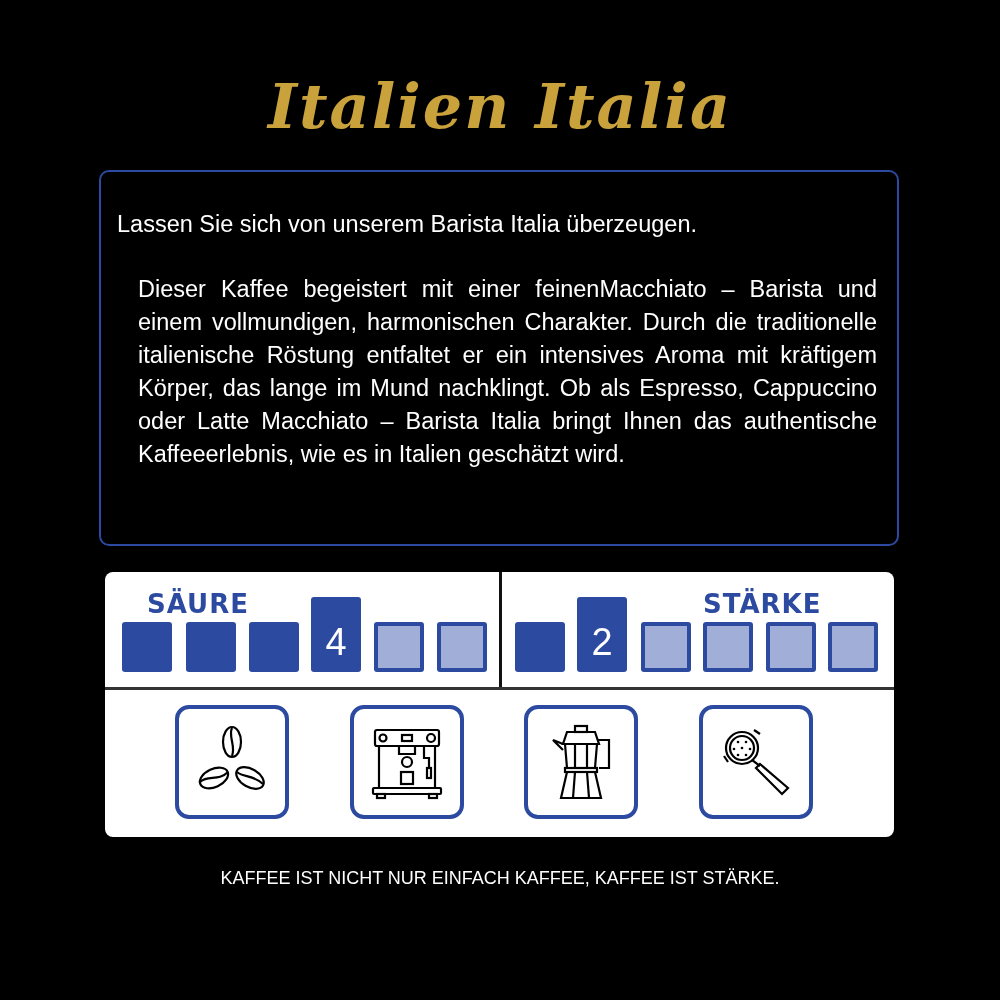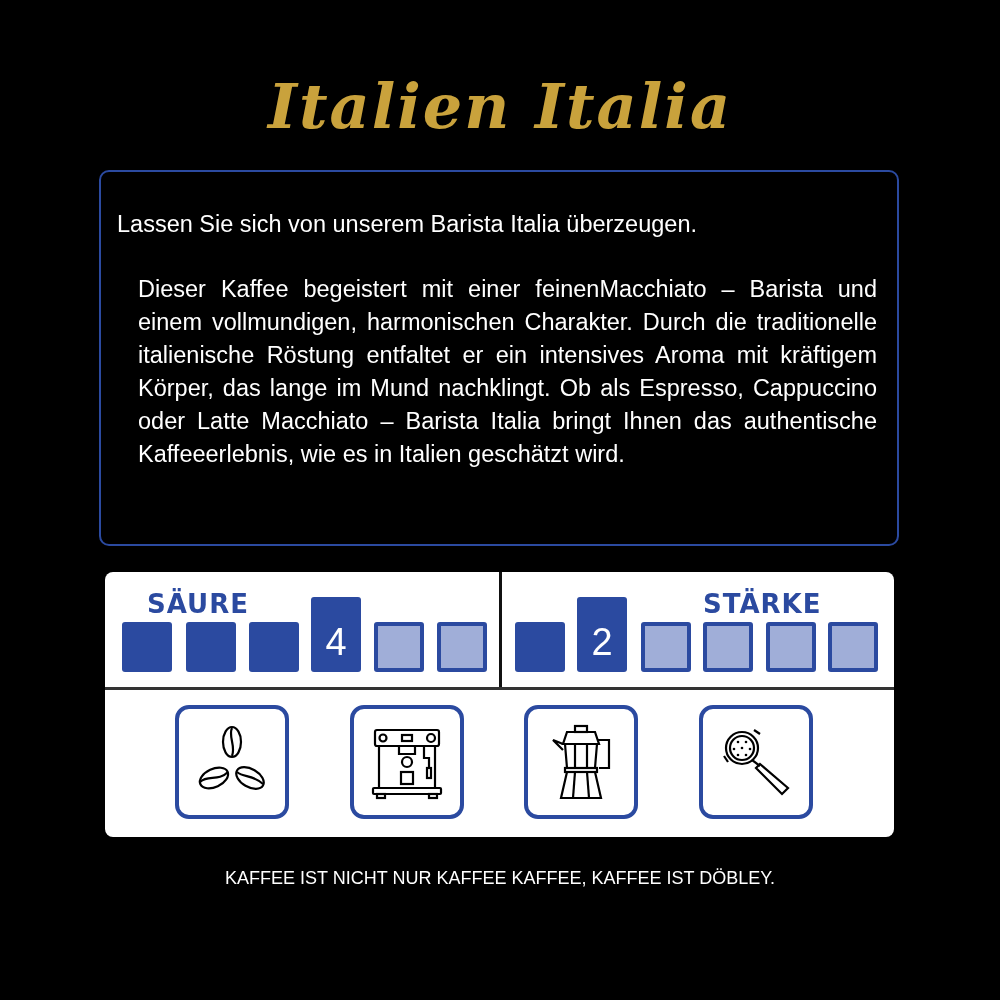--- a/index.html
+++ b/index.html
@@ -195,13 +195,13 @@
         <circle cx="30" cy="33" r="1.3"></circle>
       </g>
       <path d="M8 34 L12 40"></path>
       <path d="M38 8 L44 12"></path>
       <path d="M36 38 L44 44"></path>
       <path d="M44 42 L72 66 L66 72 L40 46 Z"></path>
     </svg>
   </div>
 </div>
 
-<div class="footer">KAFFEE IST NICHT NUR KAFFEE KAFFEE, KAFFEE IST DÖBLEY.</div>
+<div class="footer">KAFFEE IST NICHT NUR EINFACH KAFFEE, KAFFEE IST STÄRKE.</div>
 
 </body></html>

